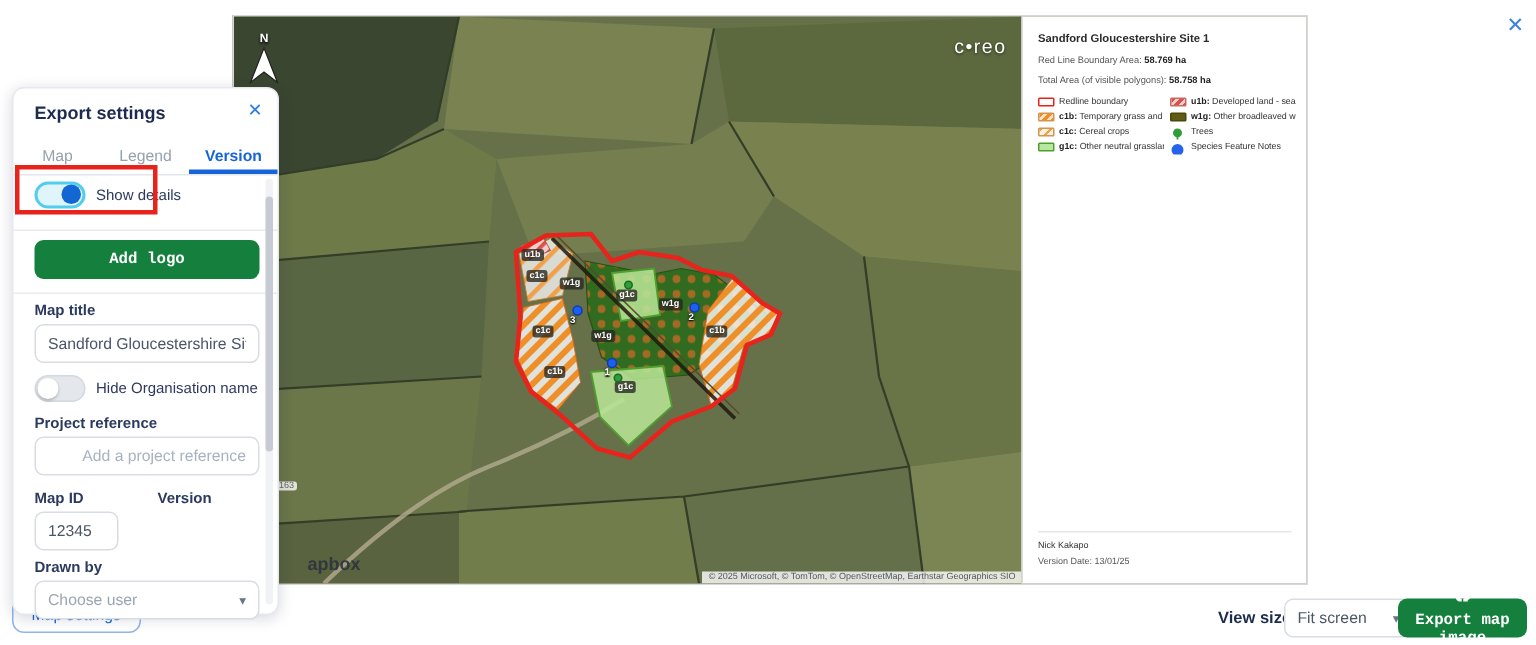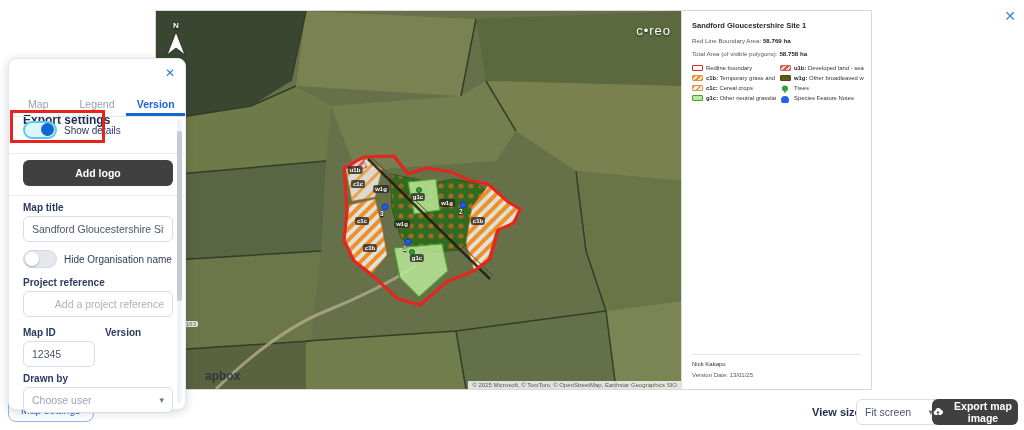--- a/index.html
+++ b/index.html
@@ -41,47 +41,47 @@
   .sw-g1c { background:#b6e8a0; border:0.8px solid #4f9e2e; }
   .sw-u1b { background:repeating-linear-gradient(135deg,#d9534b 0 2px,#f3cdc9 2px 4px); border:0.5px solid #c96a62; }
   .sw-w1g { background:#5f5b14; border:0.5px solid #4a470e; }
   .sw-none { background:transparent; border:none; }
   .legend-divider { position:absolute; left:10px; right:10px; bottom:34px; border-top:1px solid #e6e6e6; }
   .legend-author { position:absolute; left:10px; bottom:22px; font-size:6px; color:#333; }
   .legend-vdate { position:absolute; left:10px; bottom:11px; font-size:6px; color:#555; }
 
   
   .panel { left:8px; top:58px; width:178px; height:352px; background:#fff; border-radius:8px; box-shadow:0 2px 10px rgba(20,30,60,.18); border:1px solid #e6e8ee; z-index:5; }
-  .panel-header { position:absolute; left:14px; top:9px; font-size:12px; font-weight:bold; color:#1d2b4e;margin-top:45px; }
+  .panel-header { position:absolute; left:14px; top:9px; font-size:12px; font-weight:bold; color:#1d2b4e; }
   .panel-close { position:absolute; right:10px; top:7px; font-size:12px; color:#2a7de1; cursor:pointer; }
   .tabs { position:absolute; left:0; top:32px; width:100%; height:26px; border-bottom:1px solid #e3e6ea; display:flex; }
   .tab { flex:1; text-align:center; font-size:10.5px; color:#97a0ad; line-height:26px; cursor:pointer; }
   .tab.active { color:#1565d8; font-weight:bold; border-bottom:3px solid #1565d8; }
   .lbl { position:absolute; font-size:10px; font-weight:bold; color:#2b3a5e; }
   .inp { position:absolute; height:26px; border:1px solid #d8dce4; border-radius:6px; font-size:10.5px; color:#4a5568; padding:0 8px; font-family:"Liberation Sans",sans-serif; background:#fff; }
   .inp::placeholder { color:#a8b2c0; }
   .divider { position:absolute; left:0; width:100%; border-top:1px solid #e9ebef; }
-  .btn-primary { position:absolute; background:#404040; color:#fff; border:none; border-radius:6px; font-size:10.5px; font-weight:bold; cursor:pointer; font-family:Liberation Sans, sans-serif; }
+  .btn-primary { position:absolute; background:#15803d; color:#fff; border:none; border-radius:6px; font-size:10.5px; font-weight:bold; cursor:pointer; font-family:Liberation Mono, monospace; }
   .toggle-row { position:absolute; display:flex; align-items:center; gap:7px; }
   .toggle-on { width:34px; height:18px; border-radius:10px; background:#dff4fb; border:2px solid #53cdee; position:relative; flex:0 0 34px; cursor:pointer; }
   .toggle-on .knob { position:absolute; right:1px; top:0px; width:13px; height:13px; border-radius:50%; background:#1467d2; }
   .toggle-off { width:34px; height:18px; border-radius:10px; background:#e4e7ec; border:1px solid #d4d8df; position:relative; flex:0 0 34px; cursor:pointer; }
   .toggle-off .knob { position:absolute; left:1px; top:1px; width:14px; height:14px; border-radius:50%; background:#fff; box-shadow:0 1px 2px rgba(0,0,0,.25); }
   .toggle-label { font-size:10px; font-weight:normal; color:#2b3a5e; }
   .select { position:absolute; height:26px; border:1px solid #d8dce4; border-radius:6px; background:#fff; font-size:10.5px; color:#9aa5b4; padding:0 8px; display:flex; align-items:center; justify-content:space-between; cursor:pointer; }
   .select .caret { color:#6b7483; font-size:9px; }
   .scroll-track { position:absolute; right:3px; top:60px; bottom:6px; width:5px; background:#f1f2f5; border-radius:3px; }
   .scroll-thumb { position:absolute; right:3px; top:72px; width:5px; height:170px; background:#c6cad2; border-radius:3px; }
   .annotation { left:10px; top:110px; width:95px; height:33px; border:3px solid #e8231c; z-index:6; pointer-events:none; }
 
   
   .map-settings-btn { left:8px; top:398px; height:24px; padding:0 12px; background:#fff; border:1px solid #8fb6ef; border-radius:8px; color:#1565d8; font-size:10.5px; line-height:22px; cursor:pointer; z-index:4; }
   .view-size-lbl { left:812px; top:406px; font-size:11px; font-weight:bold; color:#1d2b4e; }
   .fit-select { left:856px; top:399px; width:86px; }
-  .export-btn { left:932px; top:399px; width:86px; height:26px; display:flex; align-items:center; justify-content:center; gap:4px; }
+  .export-btn { left:932px; top:399px; width:86px; height:26px; display:flex; align-items:center; justify-content:center; gap:4px;flex-direction:column; }
   .export-btn svg { flex:0 0 12px; }
   .page-close { right:8px; top:8px; font-size:14px; color:#3b82e0; cursor:pointer; }
 </style>
 </head>
 <body>
 
 <div class="abs preview">
   <div class="map-wrap">
     <svg class="map-svg" width="527" height="378" viewBox="0 0 527 378">
       <defs>
@@ -255,21 +255,21 @@
         <span class="knob"></span>
       </span>
     <span class="toggle-label">Hide Organisation name</span>
   </div>
 
   <div class="lbl" style="left:14px;top:218px;">Project reference</div>
   <input class="inp" style="left: 14px; top: 232px; width: 150px; text-align: right;" placeholder="Add a project reference">
 
   <div class="lbl" style="left:14px;top:268px;">Map ID</div>
   <div class="lbl" style="left:96px;top:268px;">Version</div>
-  <input class="inp" style="left: 14px; top: 282px; width: 72px;" value="12345">
+  <input class="inp" style="left: 14px; top: 282px; width: 56px;" value="12345">
 
   <div class="lbl" style="left:14px;top:314px;">Drawn by</div>
   <div class="select" style="left:14px;top:328px;width:150px;">
     <span>Choose user</span>
     <span class="caret">▾</span>
   </div>
 
   <div class="scroll-track"></div>
   <div class="scroll-thumb"></div>
 </div>

